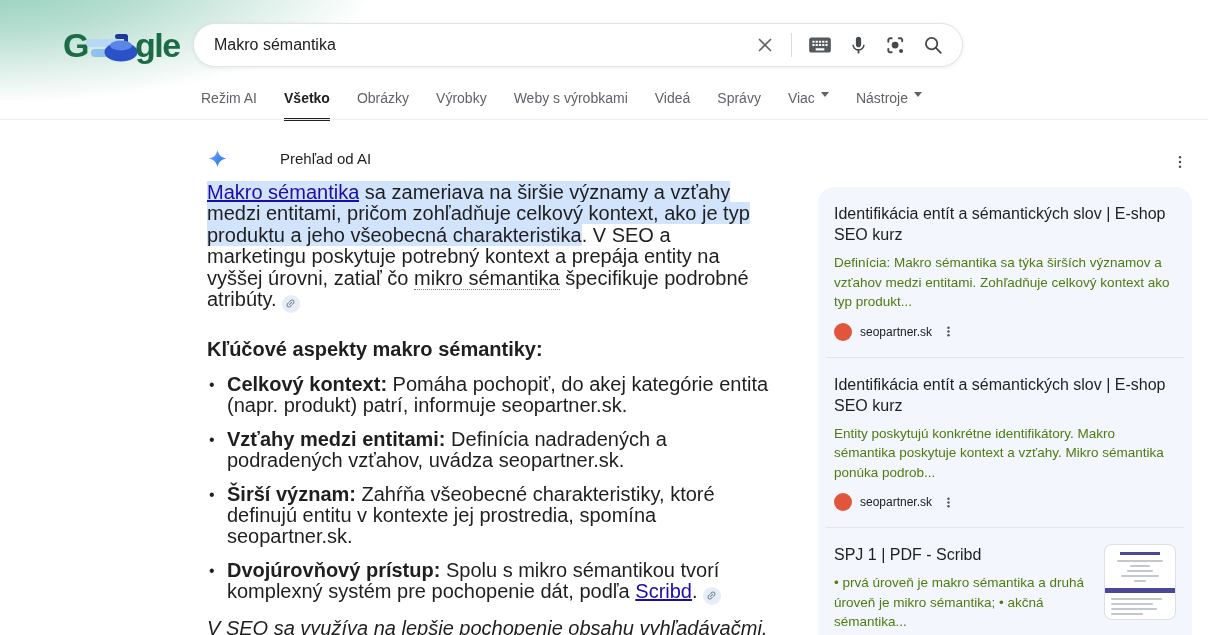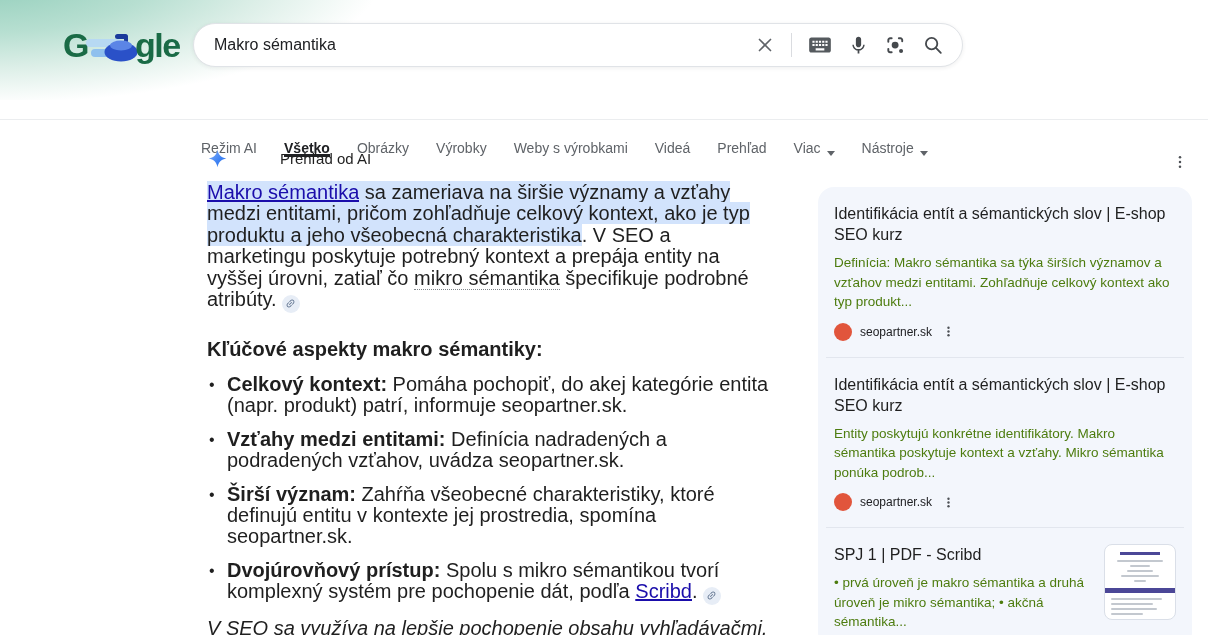--- a/index.html
+++ b/index.html
@@ -26,21 +26,21 @@
     box-shadow:0 1px 4px rgba(32,33,36,.08);
     display:flex; align-items:center; padding:0 18px 0 20px;
   }
   .search-query { flex:1; font-size:16px; color:#202124; white-space:nowrap; overflow:hidden; }
   .sb-btn { background:none; border:none; cursor:pointer; display:flex; align-items:center; justify-content:center; padding:0; margin-left:15px; }
   .sb-sep { width:1px; height:24px; background:#dadce0; margin-left:15px; }
   .tabs {
     position:absolute; left:201px; top:90px; height:30px;
     display:flex; gap:27px; font-size:14px; color:#5f6368;
   }
-  .tab { display:flex; align-items:flex-end; gap:6px; height:30px; cursor:pointer; position:relative; white-space:nowrap;margin-top:36px; }
+  .tab { display:flex; align-items:flex-start; gap:6px; height:30px; cursor:pointer; position:relative; white-space:nowrap; }
   .tab.active { color:#202124; font-weight:700; }
   .tab.active::after { content:""; position:absolute; left:0; right:0; bottom:-1px; height:3px; background:#202124; }
   .caret { width:0; height:0; border-left:4px solid transparent; border-right:4px solid transparent; border-top:5px solid #5f6368; margin-top:2px; }
   .hdr-divider { position:absolute; left:0; right:0; top:119px; height:1px; background:#ebedef; }
 
   
   .ai-col { position:absolute; left:207px; top:148px; width:568px; }
   .ai-head { display:flex; align-items:center; gap:11px; margin-bottom:13px; }
   .ai-head-label { font-size:15px; color:#1f1f1f;margin-left:41px; }
   .ai-text { font-size:20px; line-height:21.4px; color:#1f1f1f; }
@@ -158,21 +158,21 @@
   <span class="tab">
       <span>Výrobky</span>
     </span>
   <span class="tab">
       <span>Weby s výrobkami</span>
     </span>
   <span class="tab">
       <span>Videá</span>
     </span>
   <span class="tab">
-      <span>Prehľad</span>
+      <span>Správy</span>
     </span>
   <span class="tab">
       <span>Viac</span>
       <span class="caret"></span>
     </span>
   <span class="tab">
       <span>Nástroje</span>
       <span class="caret"></span>
     </span>
 </nav>

